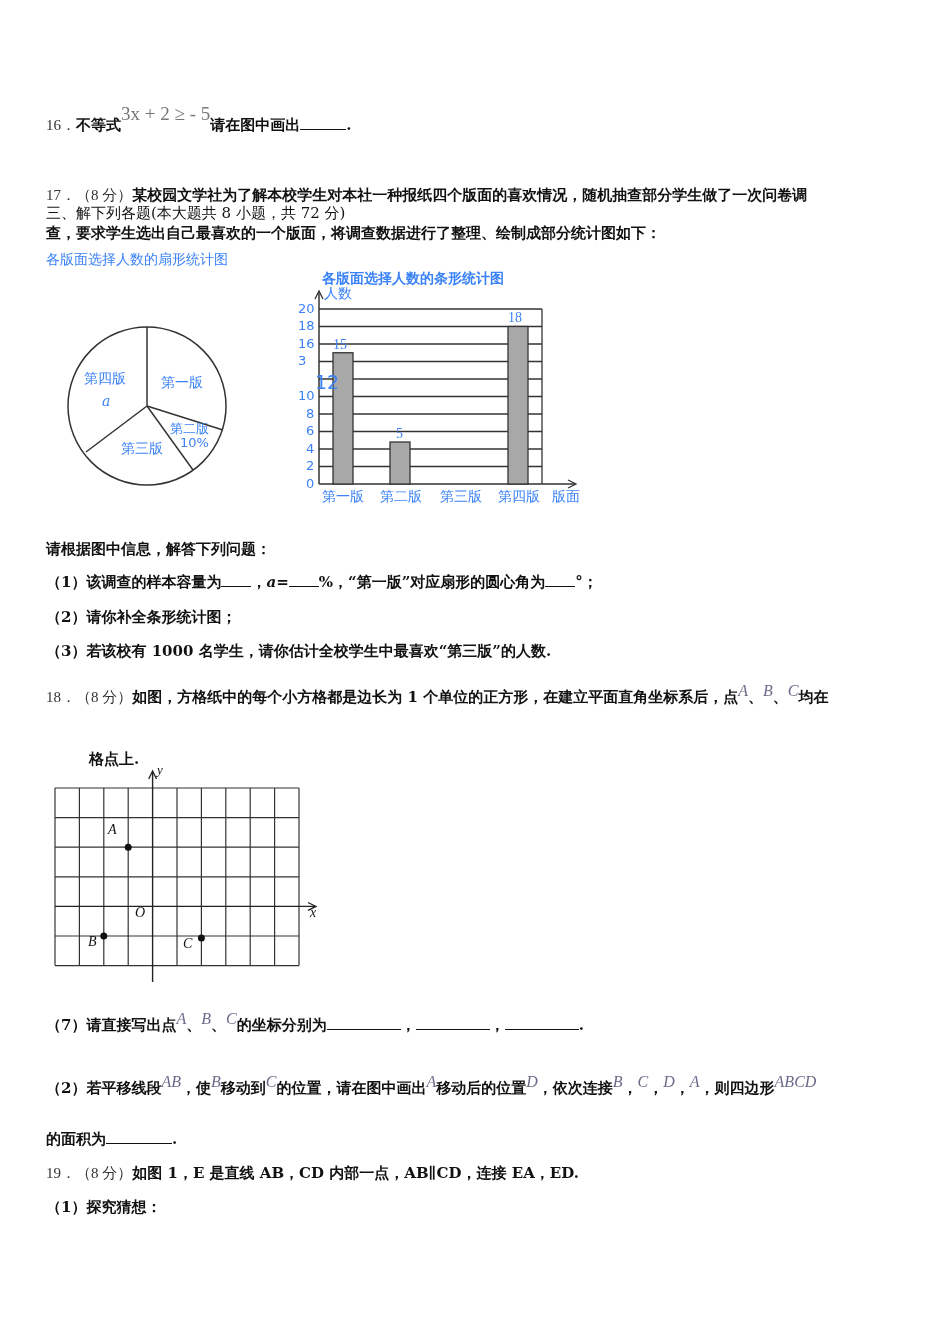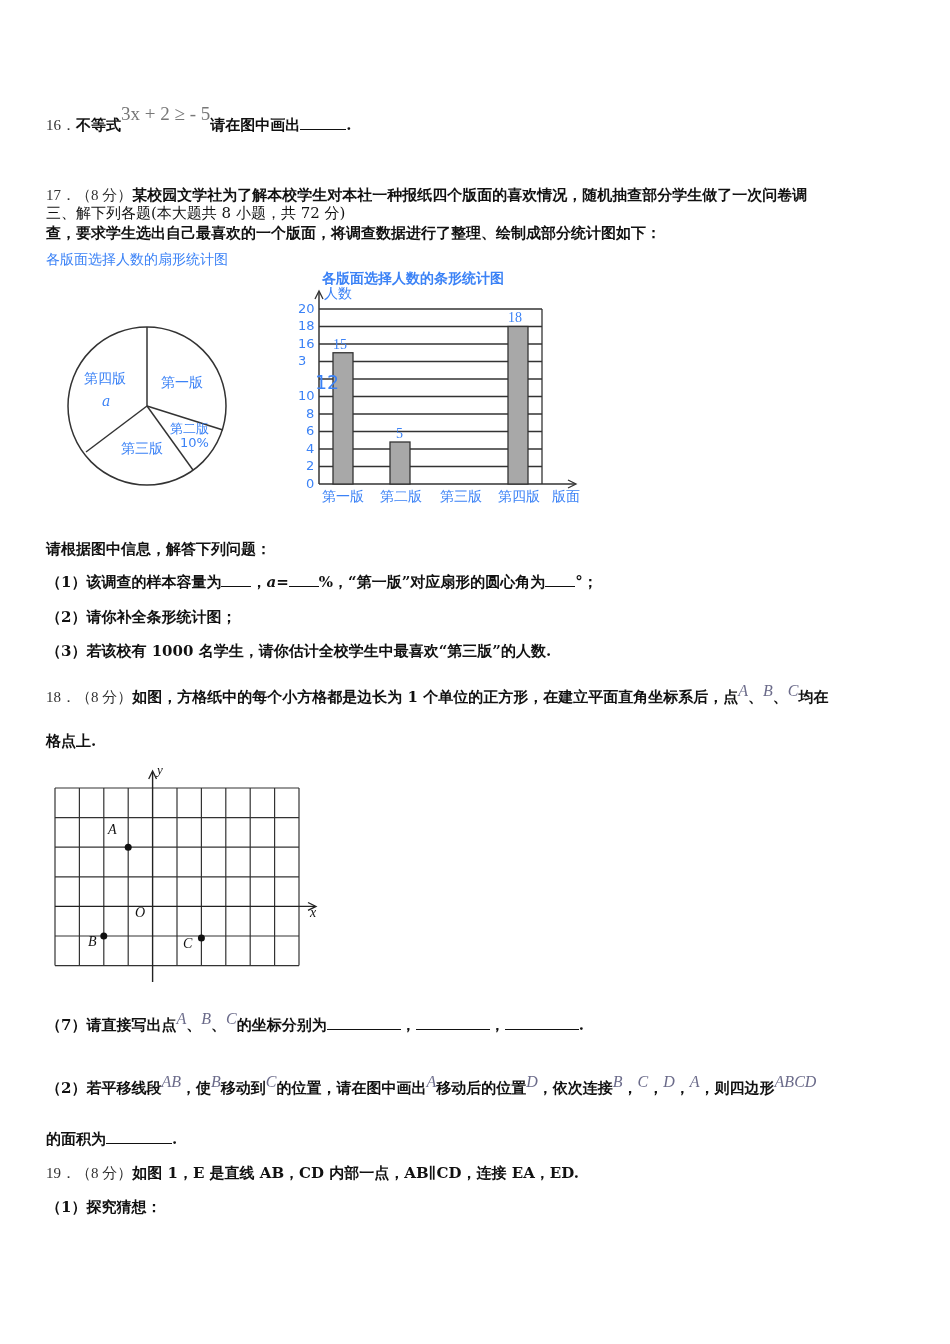--- a/index.html
+++ b/index.html
@@ -97,21 +97,21 @@
 <div class="line" style="top:540px;">请根据图中信息，解答下列问题：</div>
 <div class="line" style="top:573px; left:46px;">
   <span>（1）该调查的样本容量为</span><span class="blank" style="width:30px;"></span><span>，</span><span class="ital">a</span><span>=</span><span class="blank" style="width:30px;"></span><span>%，“第一版”对应扇形的圆心角为</span><span class="blank" style="width:30px;"></span><span>°；</span>
 </div>
 <div class="line" style="top:608px;">（2）请你补全条形统计图；</div>
 <div class="line" style="top:642px;">（3）若该校有 1000 名学生，请你估计全校学生中最喜欢“第三版”的人数.</div>
 
 <div class="line" style="top:688px;">
   <span class="num">18．</span><span class="num">（8 分）</span><span>如图，方格纸中的每个小方格都是边长为 1 个单位的正方形，在建立平面直角坐标系后，点</span><span class="math">A</span><span>、</span><span class="math">B</span><span>、</span><span class="math">C</span><span>均在</span>
 </div>
-<div class="line" style="top:732px;">格点上.</div>
+<div class="line" style="top:750px;margin-left:43px;">格点上.</div>
 
 <svg class="abs" style="left:40px; top:760px;" width="290" height="230" viewBox="0 0 290 230">
   <g stroke="#333" stroke-width="1.2">
     <line x1="15" y1="28" x2="259" y2="28"></line>
     <line x1="15" y1="57.6" x2="259" y2="57.6"></line>
     <line x1="15" y1="87.2" x2="259" y2="87.2"></line>
     <line x1="15" y1="116.8" x2="259" y2="116.8"></line>
     <line x1="15" y1="176" x2="259" y2="176"></line>
     <line x1="15" y1="205.6" x2="259" y2="205.6"></line>
     <line x1="15" y1="28" x2="15" y2="205.6"></line>

